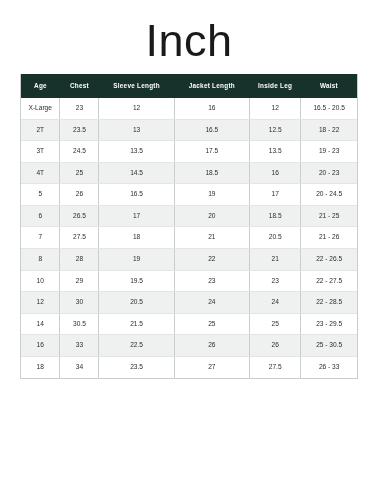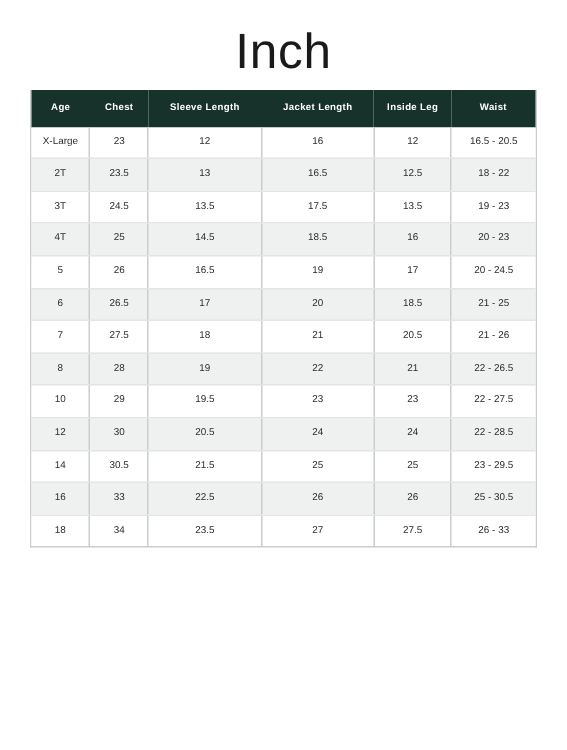--- a/index.html
+++ b/index.html
@@ -17,21 +17,21 @@
   .page {
     position: relative;
     width: 378px;
     height: 500px;
     background: #ffffff;
     box-sizing: border-box;
   }
   .title {
     text-align: center;
     font-family: "Liberation Sans", sans-serif;
-    font-size: 33px;
+    font-size: 45px;
     font-weight: 300;
     letter-spacing: 0.5px;
     color: #1a1a1a;
     padding-top: 16px;
     padding-bottom: 8px;
     line-height: 1.1;
     user-select: none;
   }
   .table-wrap {
     margin: 0 20px;

